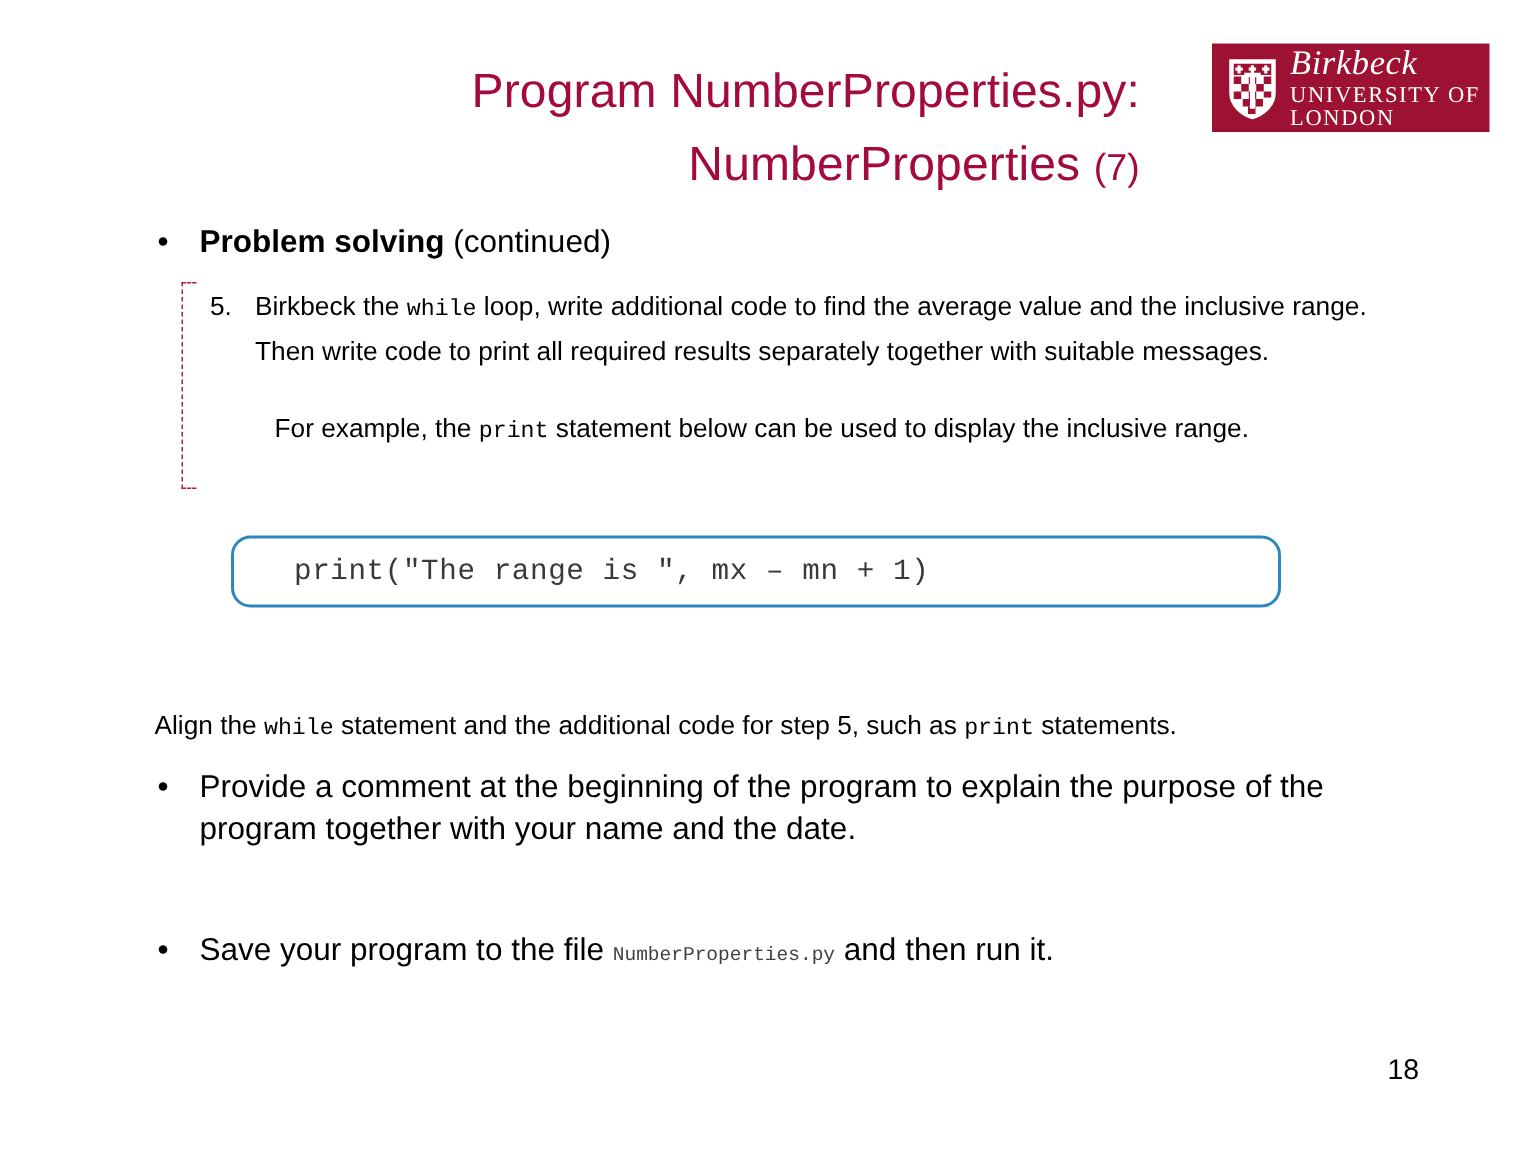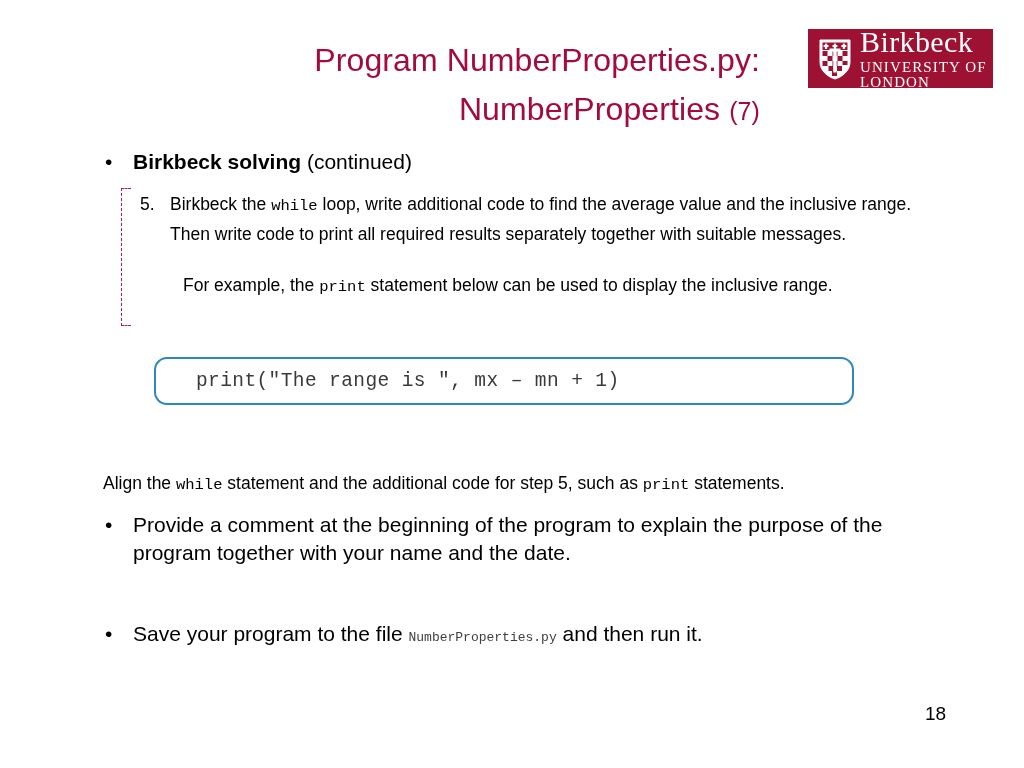--- a/index.html
+++ b/index.html
@@ -45,24 +45,25 @@
   }
   .logo-wordmark {
     margin-left: 8px;
     display: flex;
     flex-direction: column;
     justify-content: center;
     line-height: 1;
   }
   .logo-name {
     font-family: "Liberation Serif", serif;
-    font-size: 30px;
+    font-size: 23px;
     color: #ffffff;
     letter-spacing: 0.4px;
     line-height: 1.02;
+    font-style: italic;
   }
   .logo-sub {
     font-family: "Liberation Serif", serif;
     font-size: 15px;
     color: #ffffff;
     letter-spacing: 1.1px;
     margin-top: 3px;
   }
 
   
@@ -243,21 +244,21 @@
     <div>Program NumberProperties.py:</div>
     <div><span>NumberProperties</span> <span class="paren">(7)</span></div>
   </div>
 
   <div class="body">
 
     <div class="dashed-marker"></div>
 
     <div class="bullet-row lvl1">
       <div class="bullet-mark">•</div>
-      <div class="bullet-text"><span class="strong">Birkbeck solving</span><span> (continued)</span></div>
+      <div class="bullet-text"><span class="strong">Problem solving</span><span> (continued)</span></div>
     </div>
 
     <div class="numbered">
       <div class="num-mark">5.</div>
       <div class="num-text"><span>Birkbeck the </span><code>while</code><span>  loop, write additional code to find the average value and the inclusive range. Then write code to print all required results separately together with suitable messages.</span></div>
     </div>
 
     <div class="para"><span>For example, the </span><code>print</code><span> statement below can be used to display the inclusive range.</span></div>
 
   </div>

